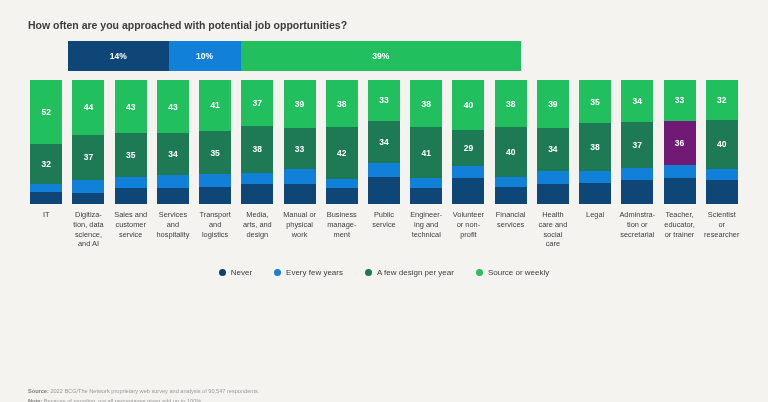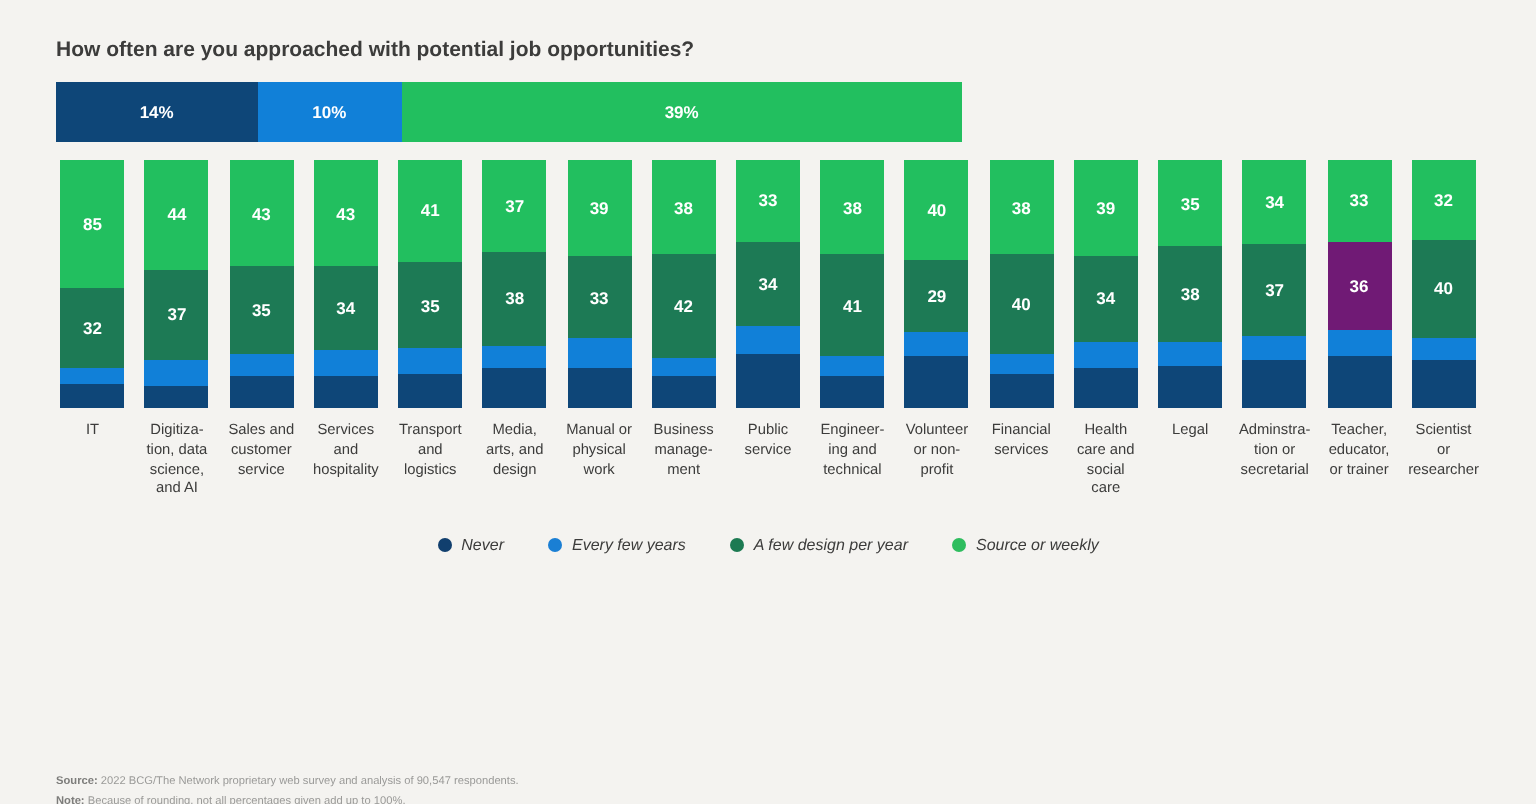--- a/index.html
+++ b/index.html
@@ -77,50 +77,50 @@
   
   .legend{
     margin-top:2px;
     display:flex;
     justify-content:center;
     align-items:center;
     gap:22px;
   }
   .legend-item{display:flex;align-items:center;gap:5px;}
   .legend-dot{width:7px;height:7px;border-radius:50%;display:block;}
-  .legend-label{font-size:8px;color:#3c3c3b;font-style:italic;}
+  .legend-label{font-size:8px;color:#3c3c3b;}
 
   
   .notes{
     position:absolute;
     left:28px;bottom:14px;
     font-size:5.6px;
     line-height:1.75;
     color:#9a9a98;
   }
   .notes b{color:#7d7d7b;}
   .note-row{white-space:nowrap;}
 </style>
 </head>
 <body>
 
 <div class="page">
 
   <div class="subtitle">How often are you approached with potential job opportunities?</div>
 
   <div class="summary-bar" id="summary-bar">
-      <div class="summary-seg" style="background: rgb(14, 70, 120); width: 14.1414%;">14%</div>
+      <div class="summary-seg" style="background: rgb(14, 70, 120); width: 14.1414%; margin-left: 40px;">14%</div>
       <div class="summary-seg" style="background: rgb(17, 128, 216); width: 10.101%;">10%</div>
       <div class="summary-seg" style="background: rgb(34, 191, 95); width: 39.3939%;">39%</div>
     </div>
 
   <div class="chart" id="chart-columns">
       <div class="col">
         <div class="stack">
-          <div class="seg" style="background: rgb(34, 191, 95); height: 52%;">85</div>
+          <div class="seg" style="background: rgb(34, 191, 95); height: 52%;">52</div>
           <div class="seg" style="background: rgb(29, 122, 85); height: 32%;">32</div>
           <div class="seg blank" style="background: rgb(17, 128, 216); height: 6%;"></div>
           <div class="seg blank" style="background: rgb(14, 70, 120); height: 10%;"></div>
         </div>
         <div class="cat-label">IT</div>
       </div>
       <div class="col">
         <div class="stack">
           <div class="seg" style="background: rgb(34, 191, 95); height: 44%;">44</div>
           <div class="seg" style="background: rgb(29, 122, 85); height: 37%;">37</div>

